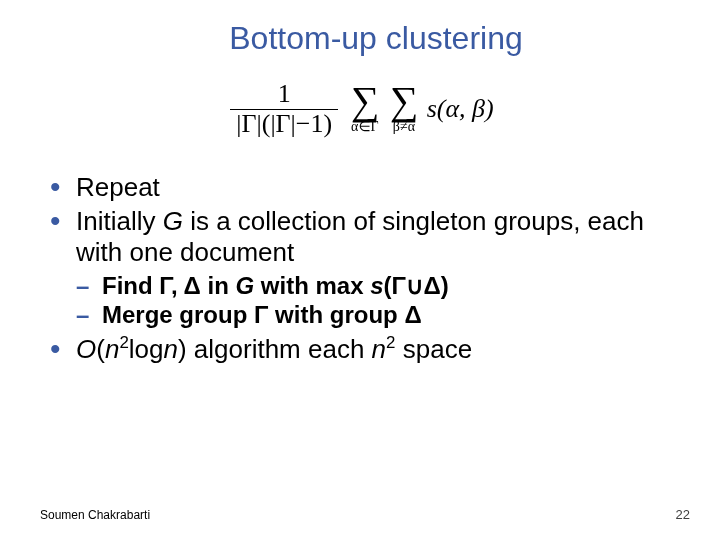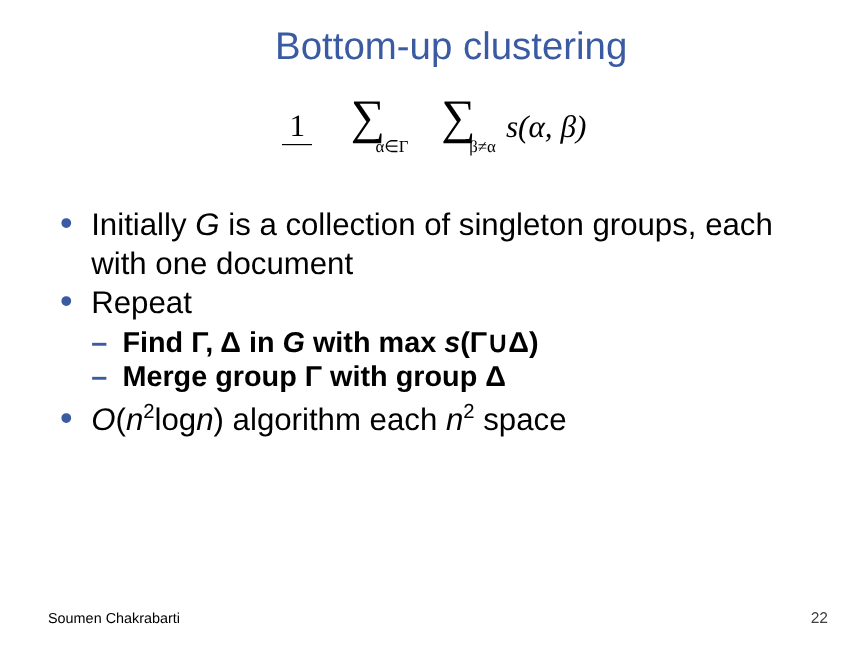--- a/index.html
+++ b/index.html
@@ -63,21 +63,20 @@
   }
   .formula .sigma {
     font-size: 40px;
     line-height: 0.9;
     display: block;
   }
   .formula .sub {
     font-size: 14px;
     display: block;
     line-height: 1.1;
-    margin-left: 40px;
   }
   .formula .eq-left,
   .formula .eq-right {
     display: inline-block;
     vertical-align: middle;
   }
   .body {
     position: absolute;
     top: 172px;
     left: 50px;
@@ -139,39 +138,40 @@
 </head>
 <body>
 
 <div class="slide">
 
   <div class="title">Bottom-up clustering</div>
 
   <div class="formula">
     <span class="frac">
       <span class="num">1</span>
+      <span class="den">|Γ|(|Γ|−1)</span>
     </span>
     <span class="sigma-block">
       <span class="sigma">∑</span>
       <span class="sub">α∈Γ</span>
     </span>
     <span class="sigma-block">
       <span class="sigma">∑</span>
       <span class="sub">β≠α</span>
     </span>
     <span class="eq-right"><i>s(α, β)</i></span>
   </div>
 
   <div class="body">
 
+    <div class="bullet1">Repeat</div>
+
     <div class="bullet1">
       <span>Initially </span><span class="ital">G</span><span> is a collection of singleton groups, each with one document</span>
     </div>
-
-    <div class="bullet1">Repeat</div>
 
     <div class="sub-block">
       <div class="bullet2">
         <span>Find Γ, Δ in </span><span class="ital">G</span><span> with max </span><span class="ital">s</span><span>(Γ∪Δ)</span>
       </div>
       <div class="bullet2">Merge group Γ with group Δ</div>
     </div>
 
 
     <div class="bullet1">

